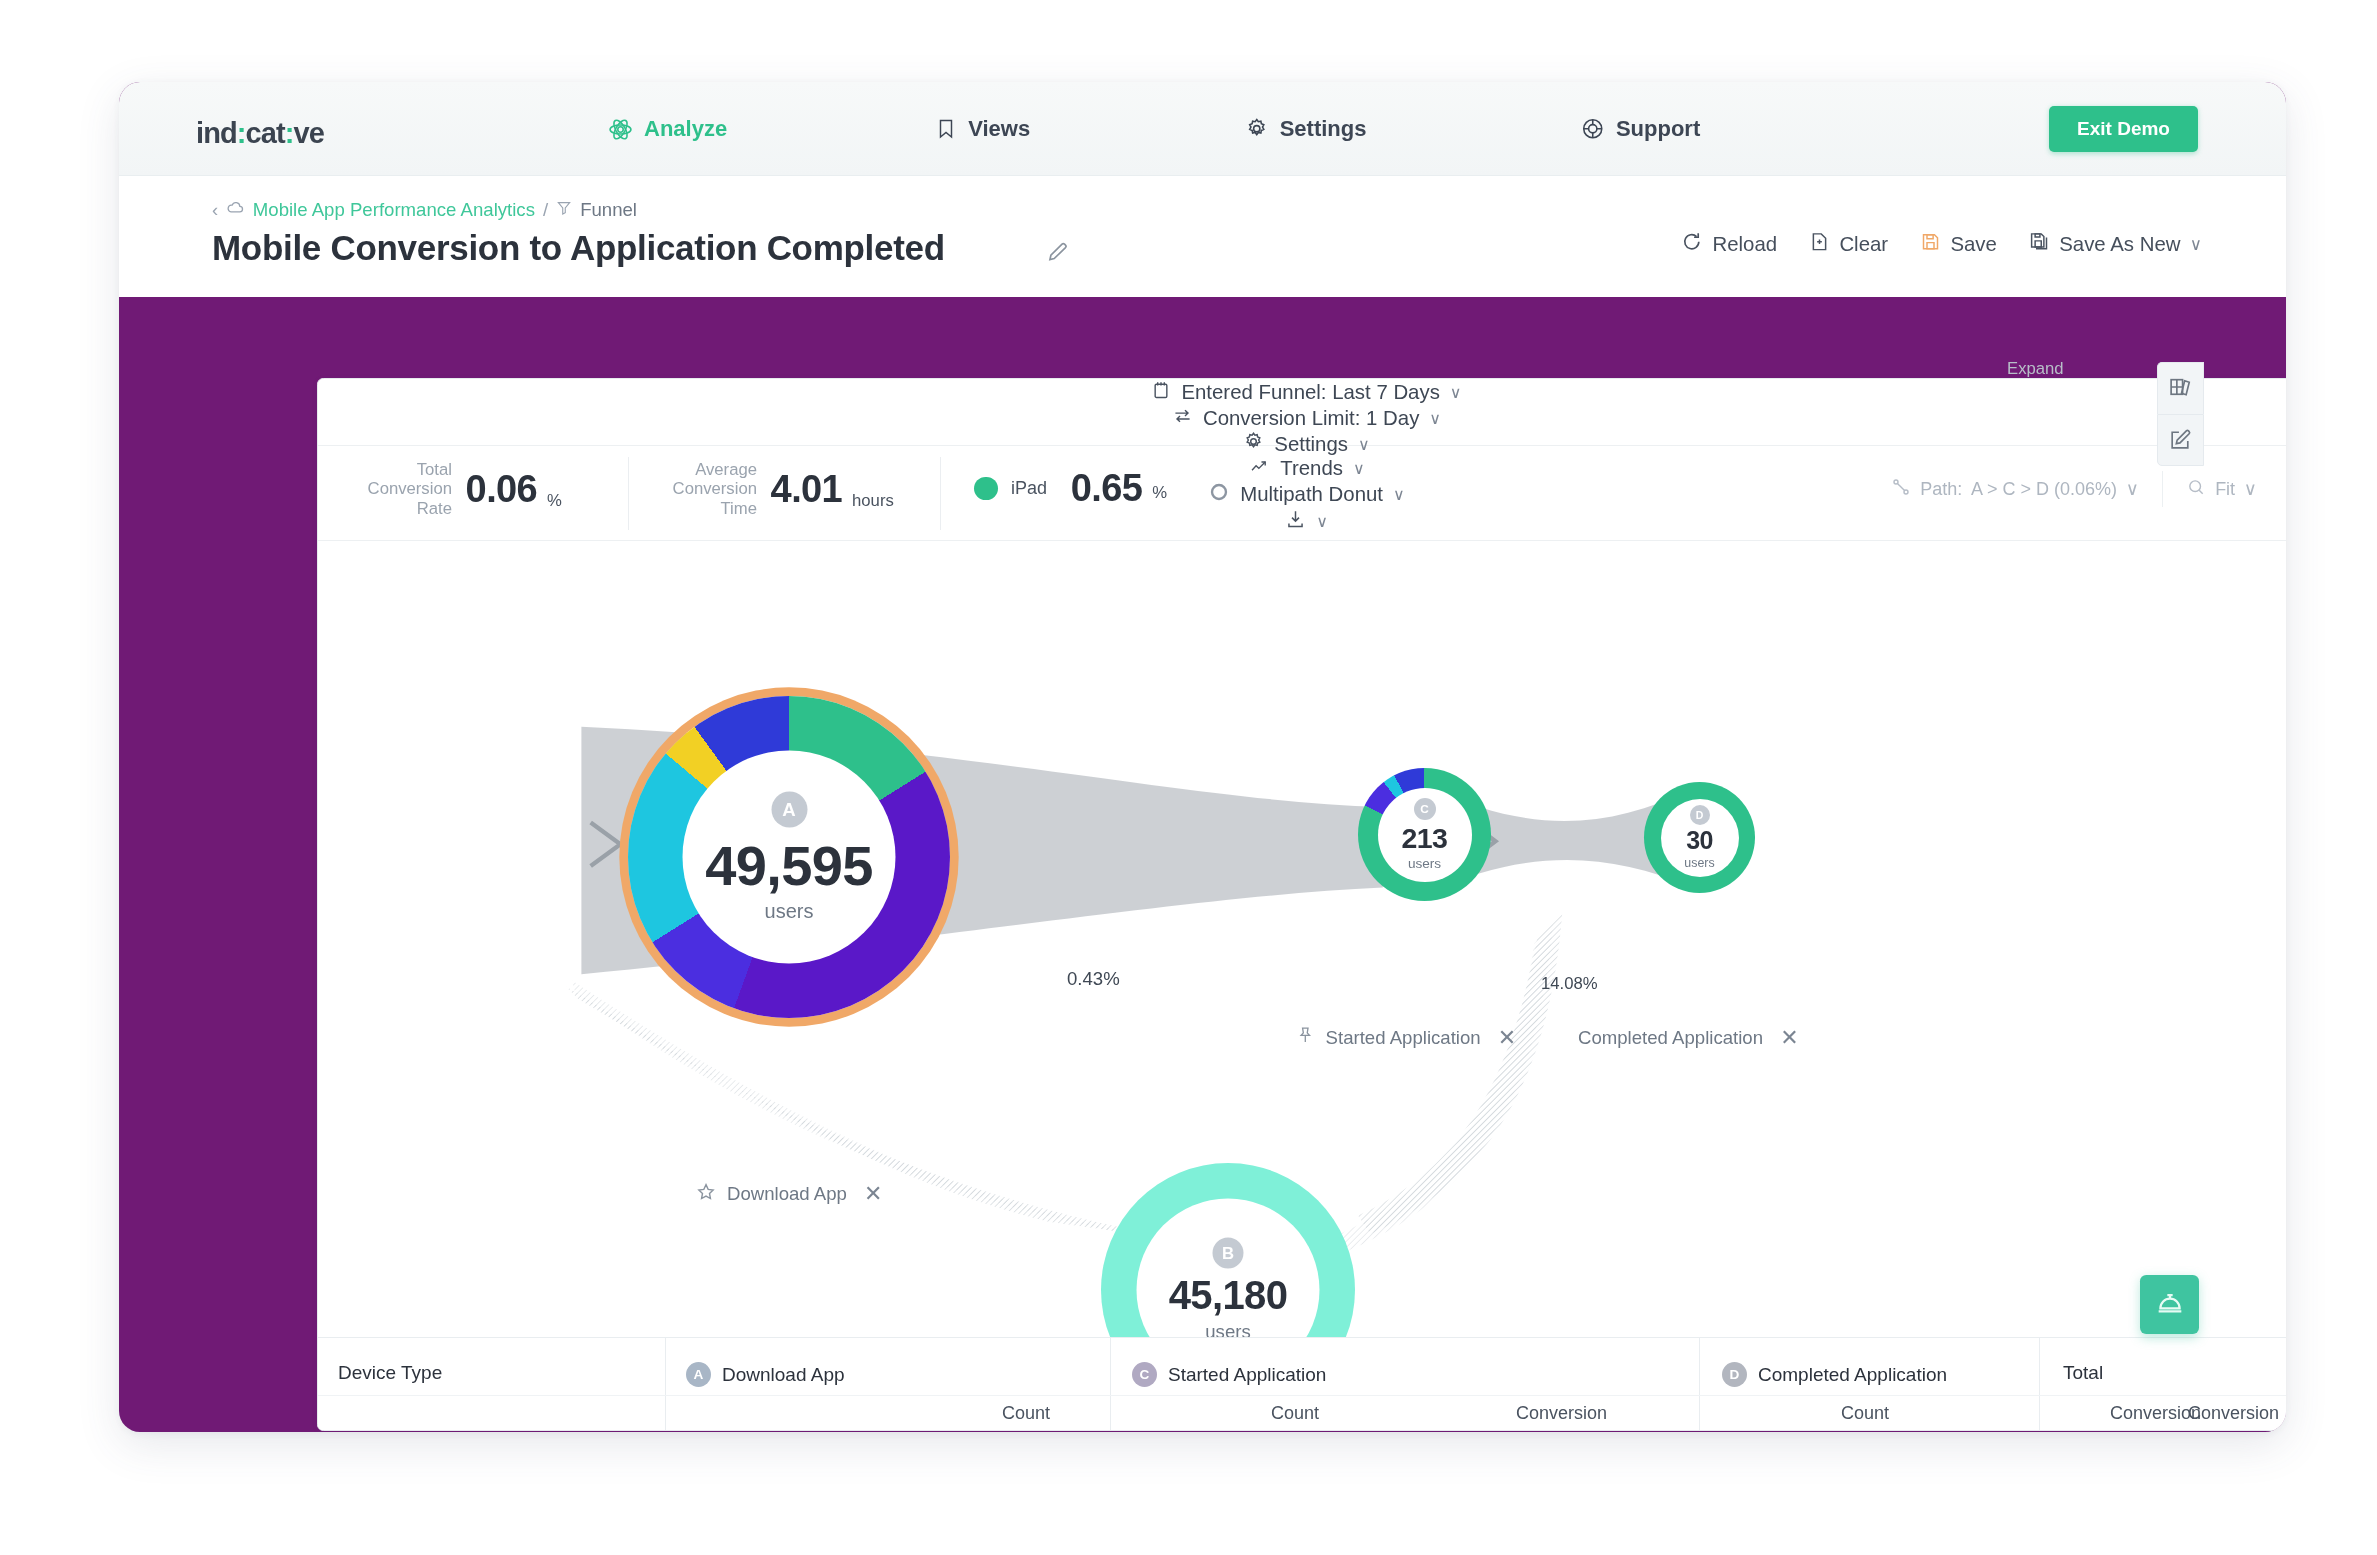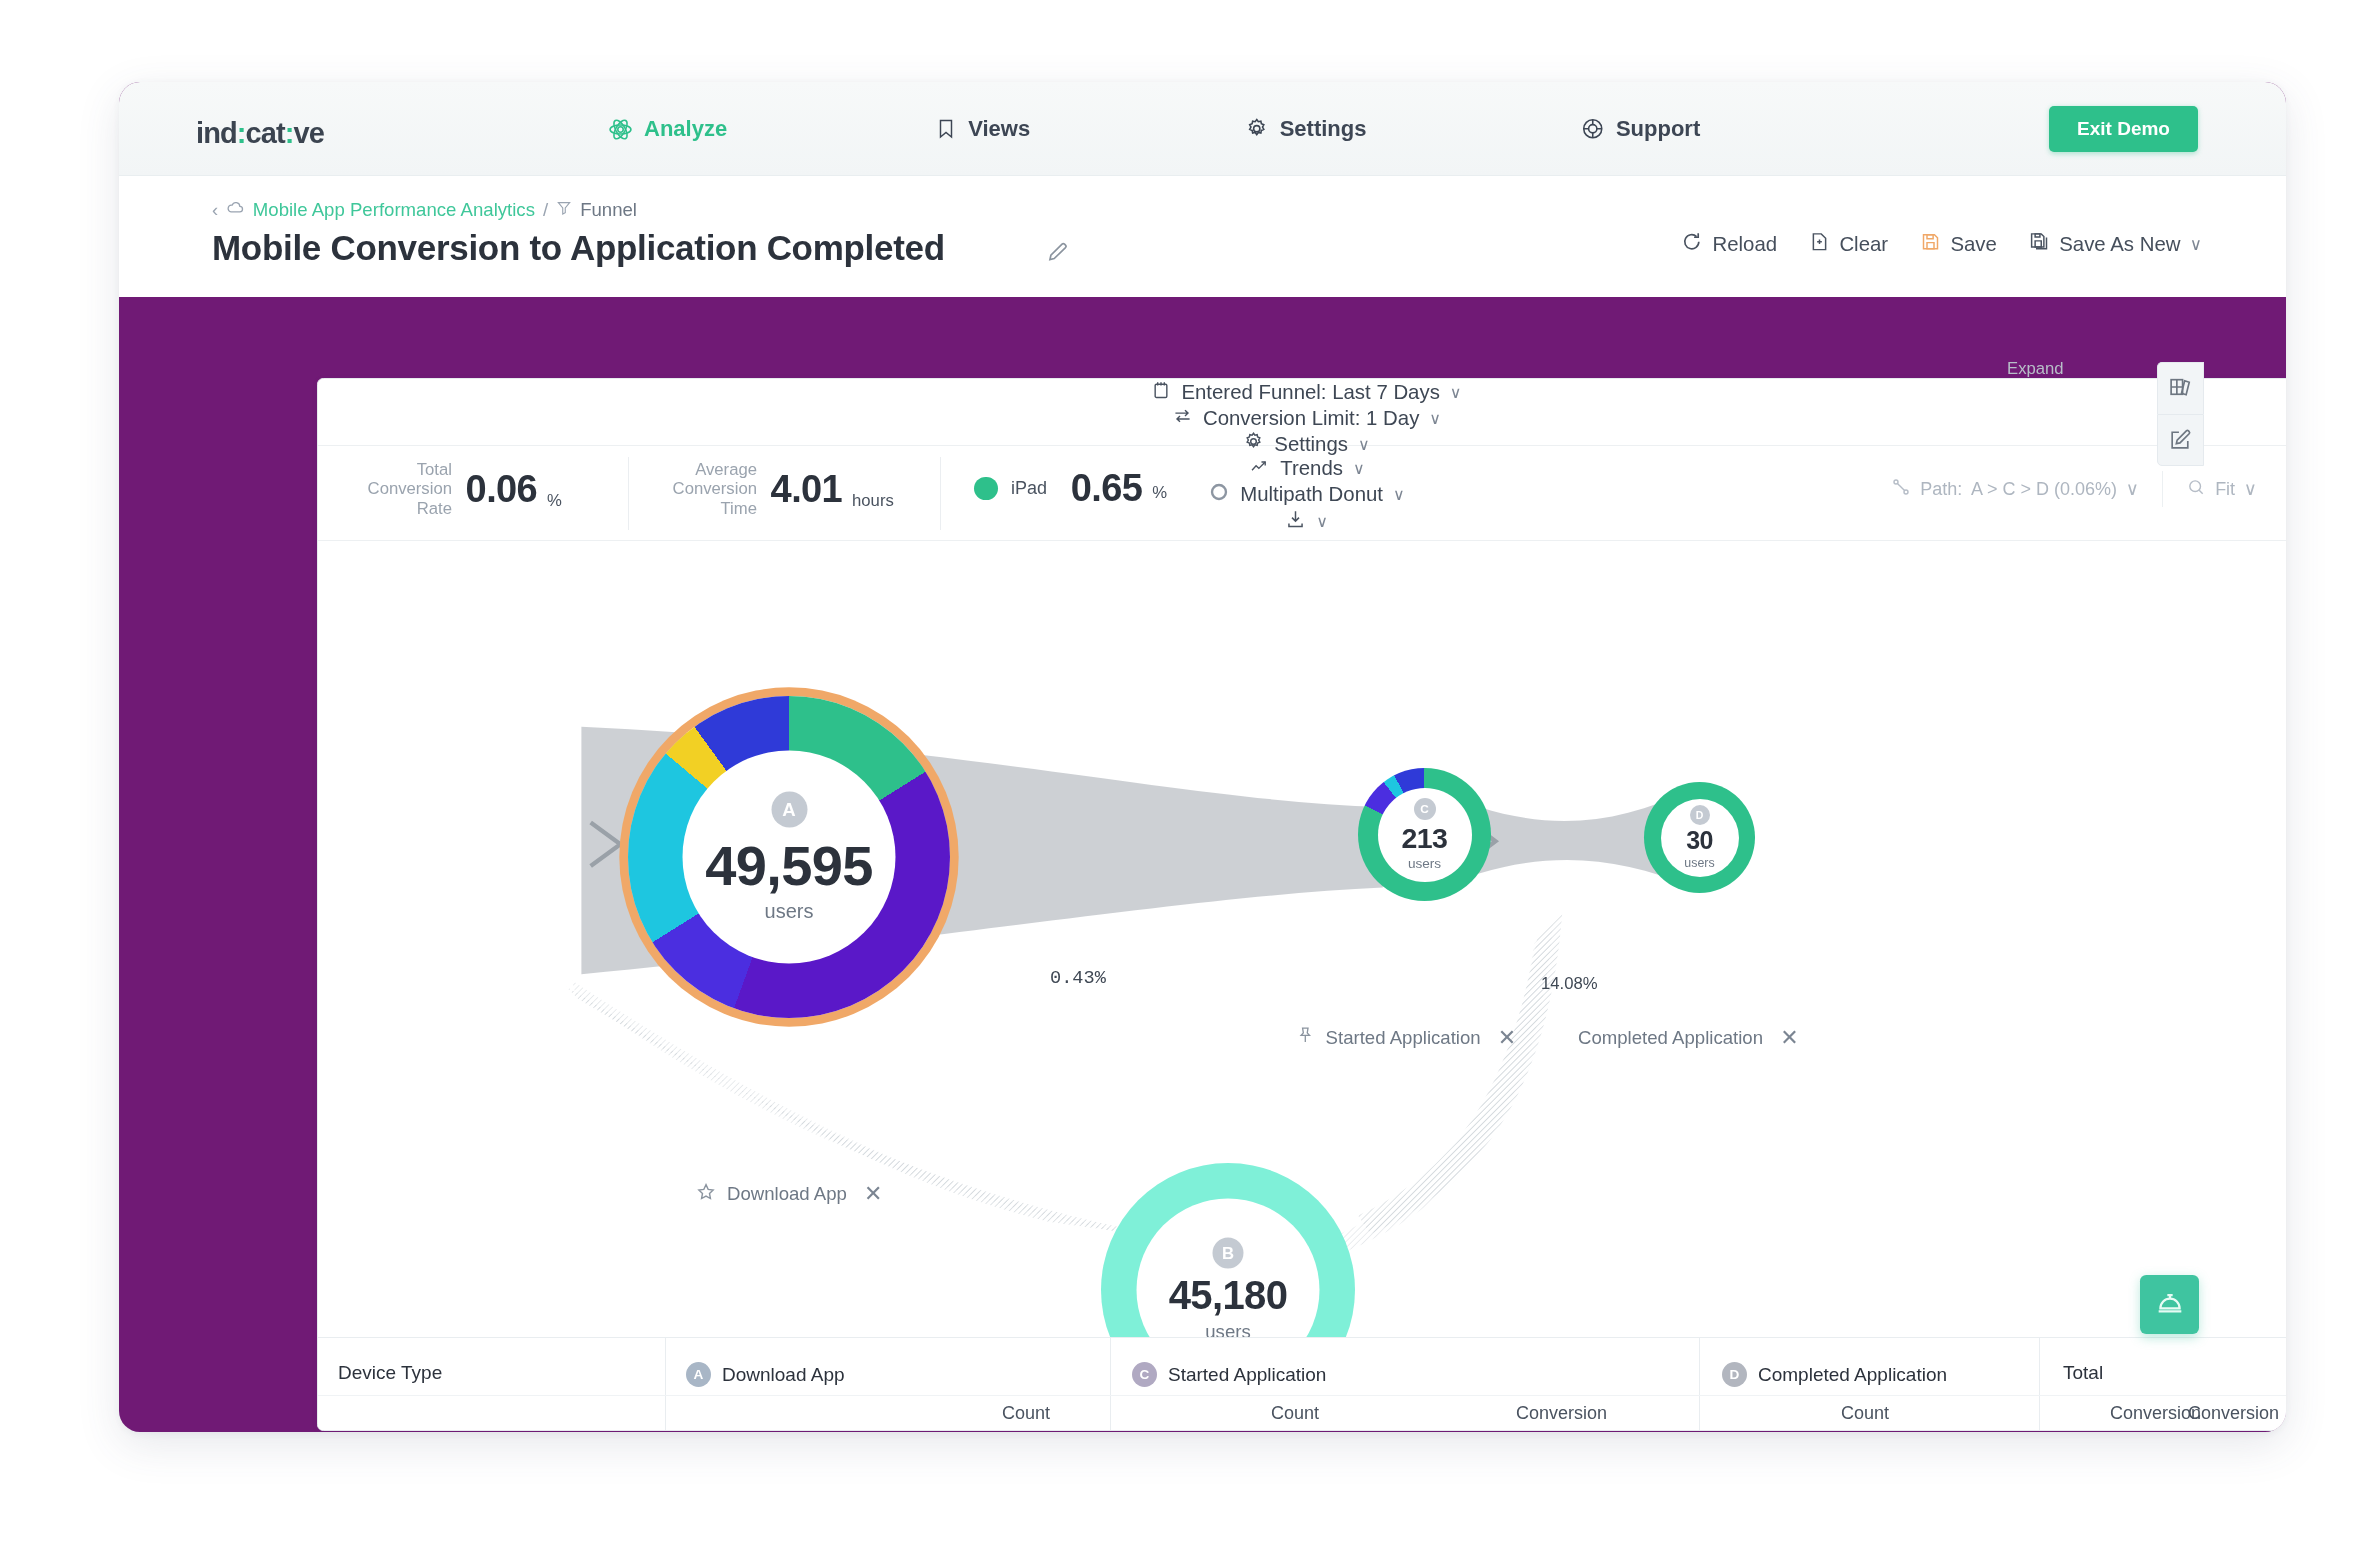--- a/index.html
+++ b/index.html
@@ -516,21 +516,21 @@
           <div class="badge" style="width:20px;height:20px;font-size:10.5px;margin-bottom:1.2px;">D</div>
           <div class="cnt" style="font-size:25px;">30</div>
           <div class="usr" style="font-size:12.4px;margin-top:0.6px;">users</div>
         </div>
       </div>
       <div class="nodelabel" style="left:1260px; top:484px;">
         <span>Completed Application</span>
         <span class="xc">✕</span>
       </div>
 
-      <div class="flowpct" style="left:732px; top:427px;font-family:Liberation Mono, monospace;">0.43%</div>
+      <div class="flowpct" style="left:749px; top:427px;">0.43%</div>
       <div class="flowpct" style="left:1223px; top:433px; font-size:16.7px;">14.08%</div>
     </div>
 
     <div class="tablezone">
       <div class="trow1">
         <div class="tvdiv" style="left:347px;height:57px;"></div>
         <div class="tvdiv" style="left:792px;height:57px;"></div>
         <div class="tvdiv" style="left:1381px;height:57px;"></div>
         <div class="tvdiv" style="left:1721px;height:57px;"></div>
 

